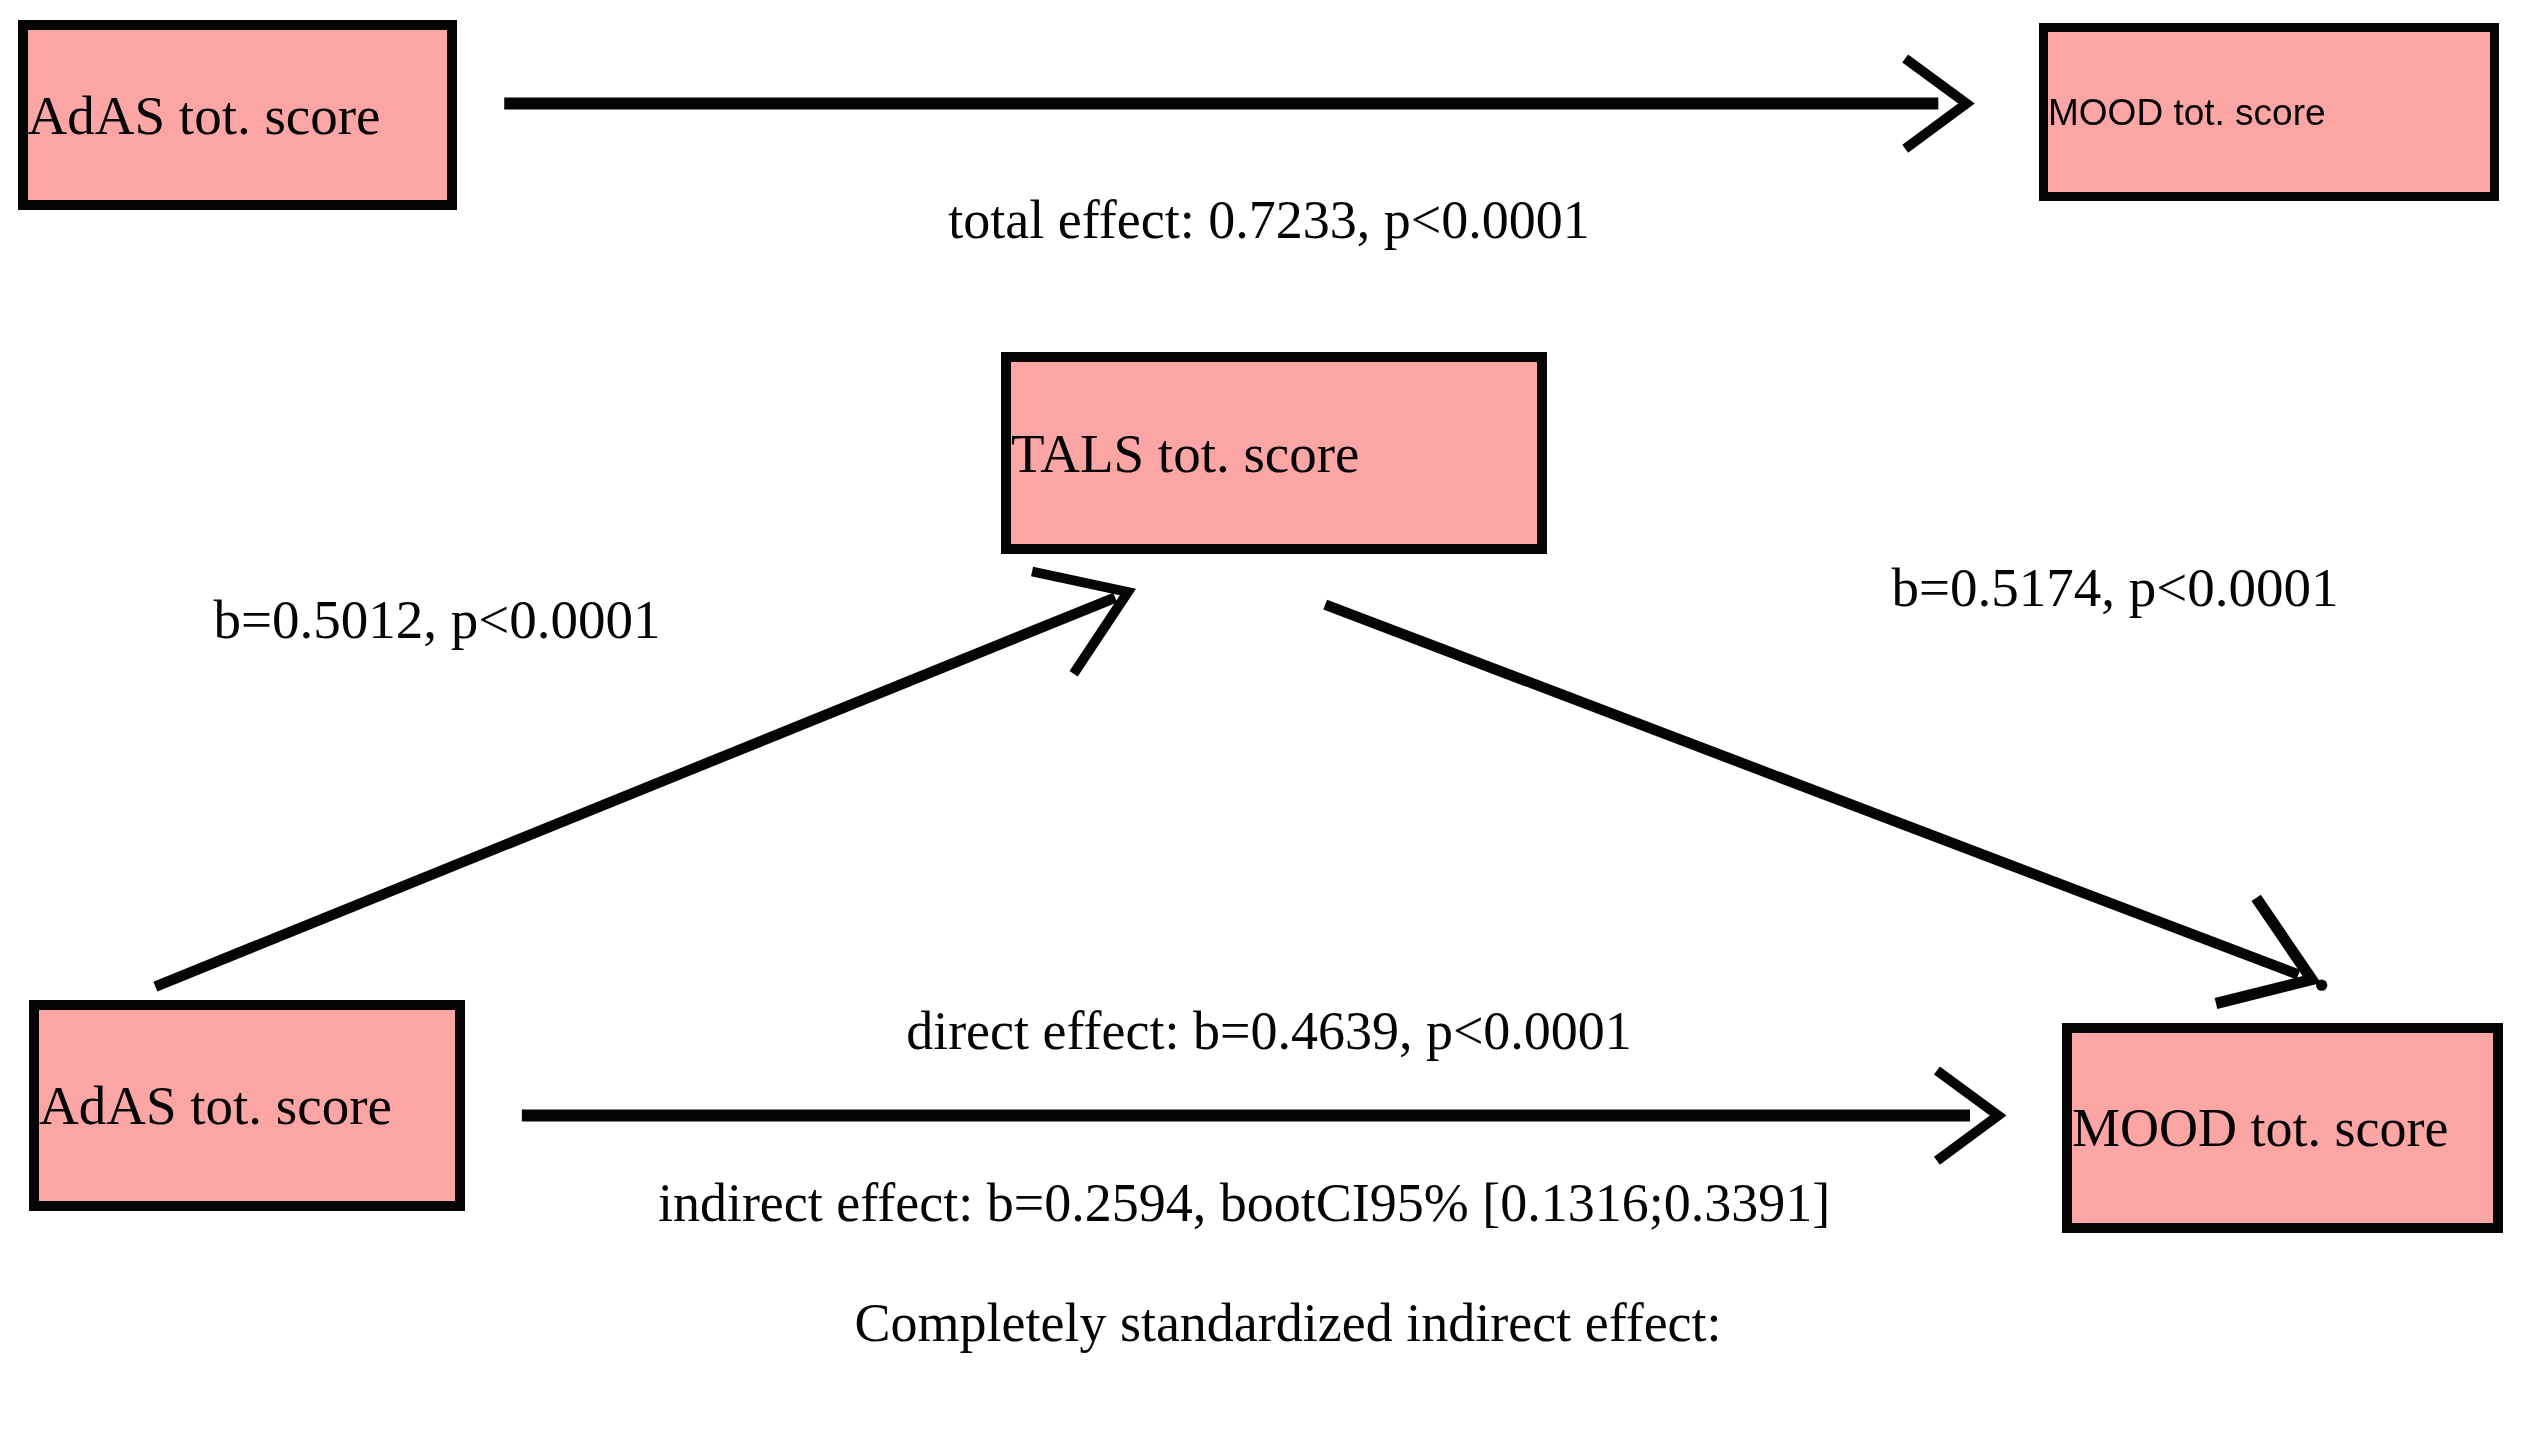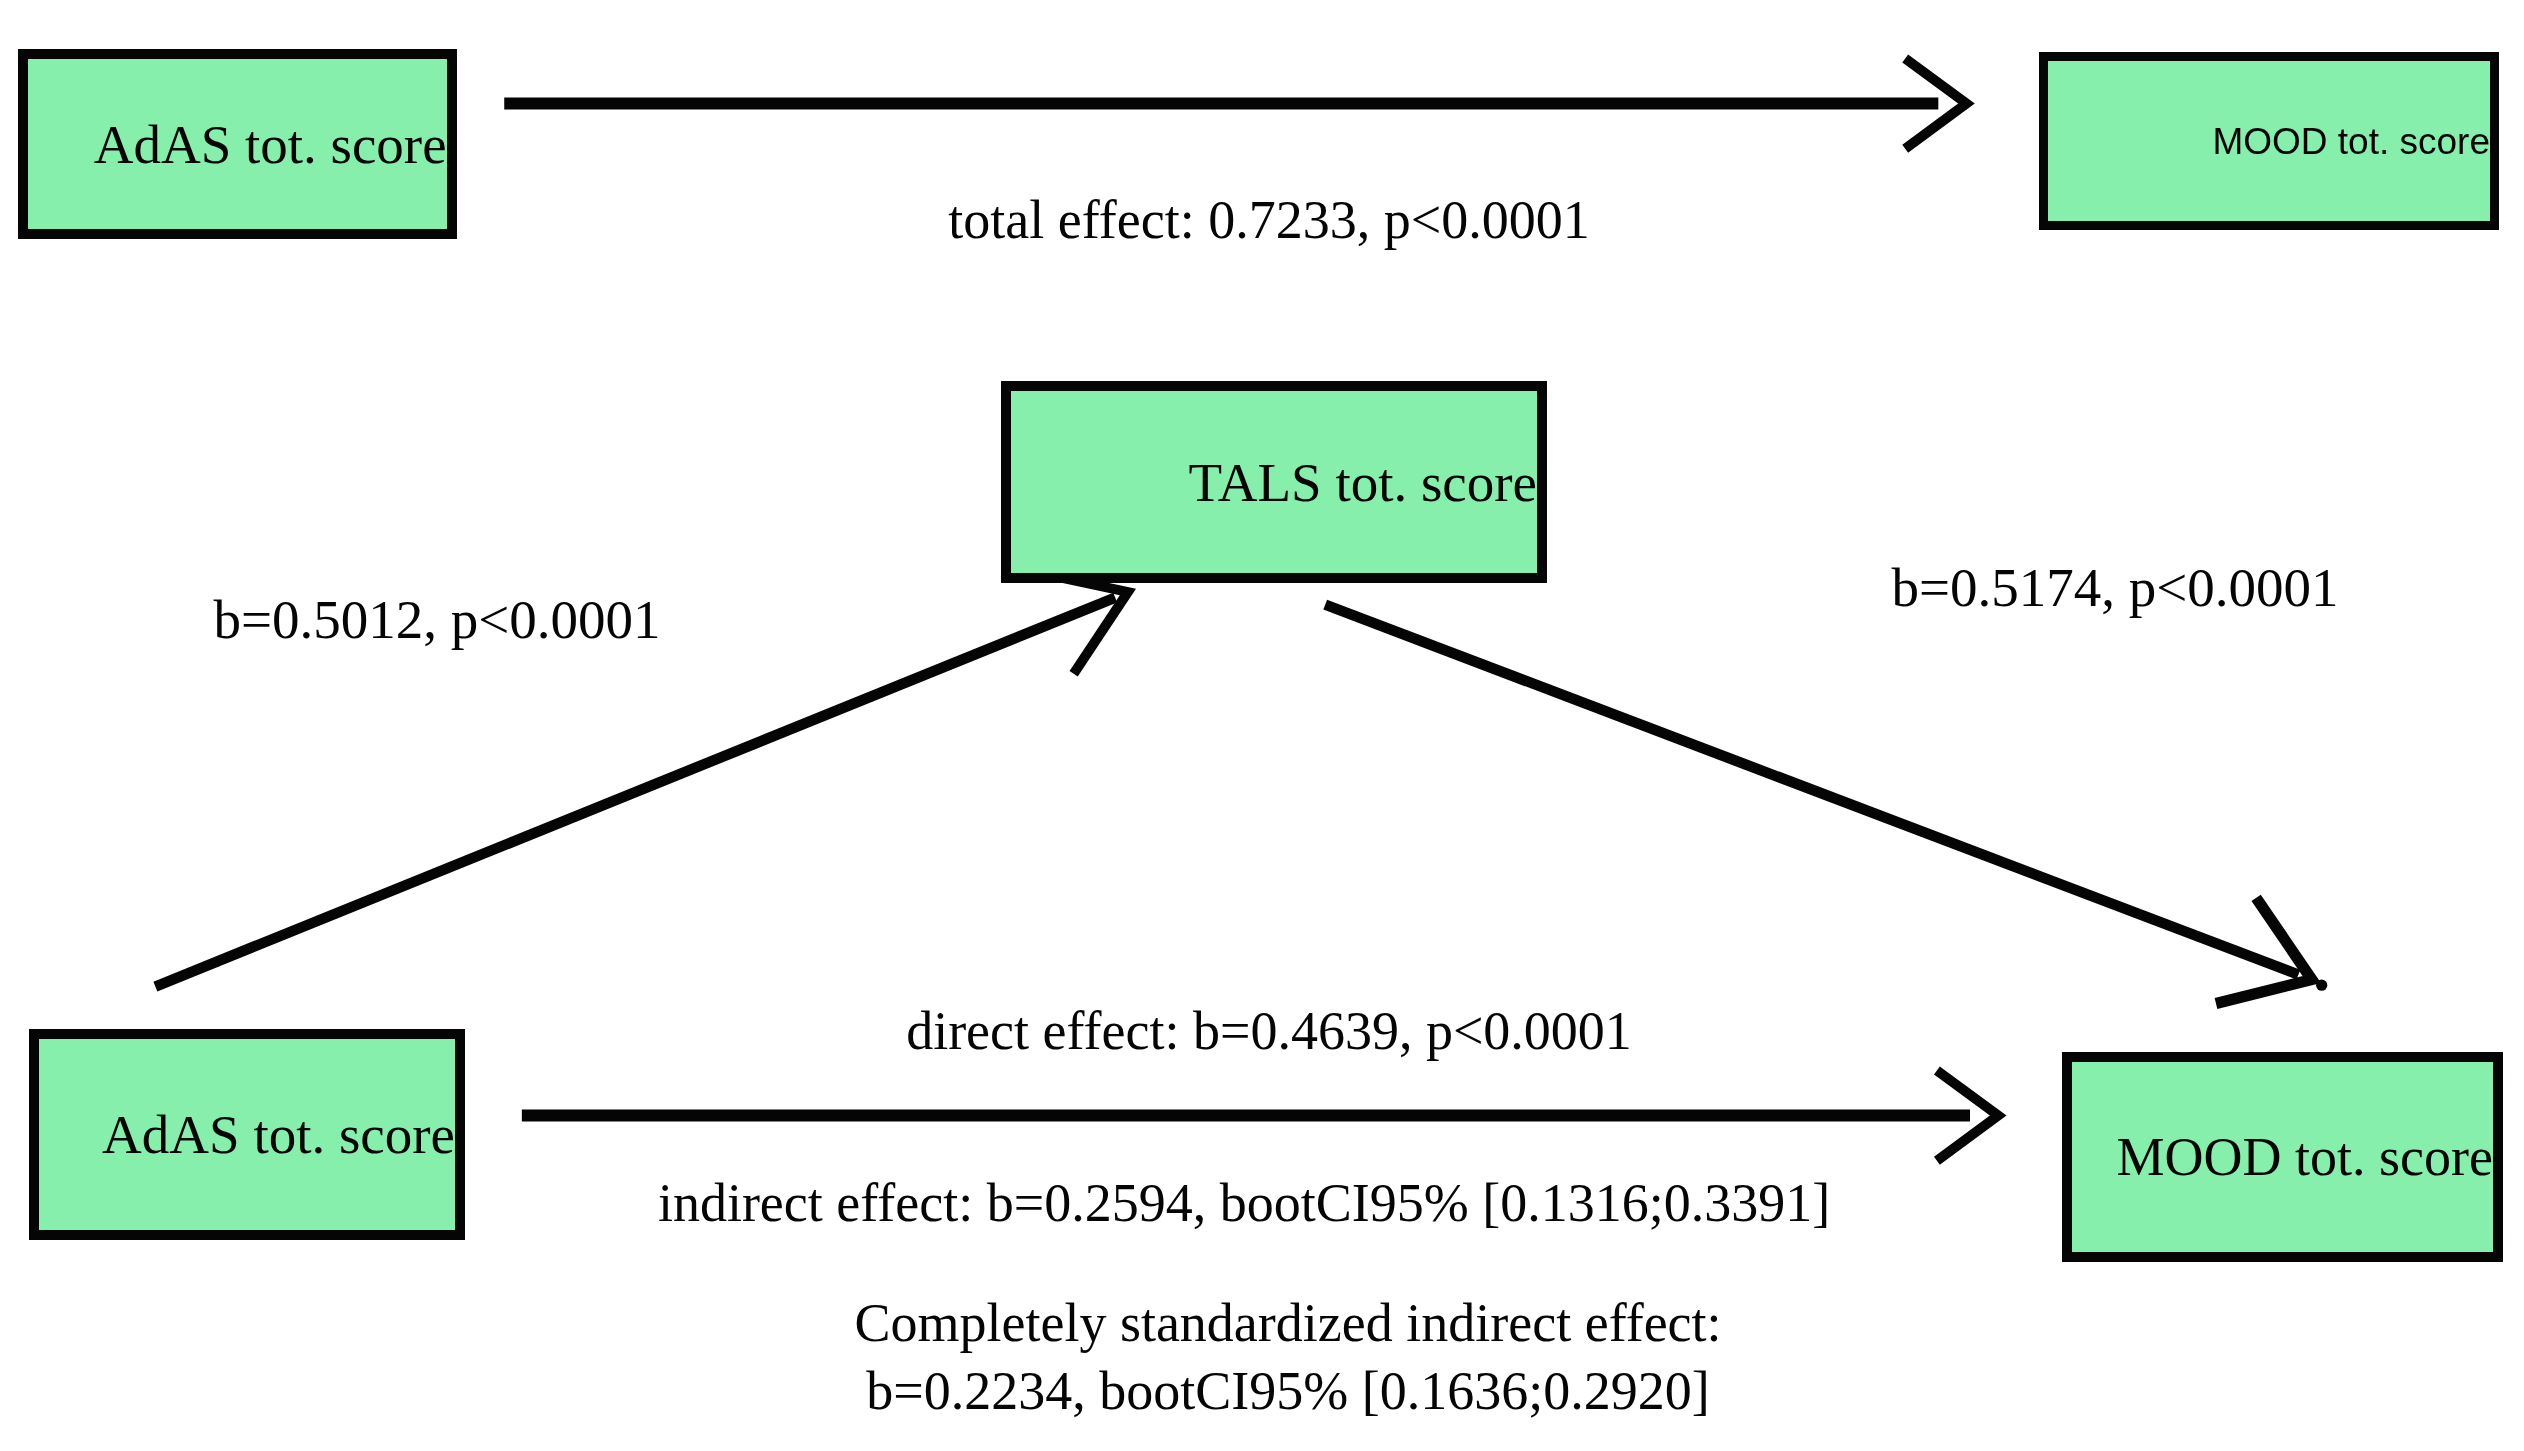--- a/index.html
+++ b/index.html
@@ -13,27 +13,26 @@
     overflow: hidden;
   }
   #arrow-layer {
     position: absolute;
     left: 0; top: 0;
     width: 2525px; height: 1451px;
   }
   .node-box {
     position: absolute;
     border: 10.6px solid #050505;
-    background: #86efac;
+    background: #fca5a5;
     display: flex;
     align-items: center;
-    justify-content: flex-end;
+    justify-content: flex-start;
     box-sizing: border-box;
     white-space: nowrap;
-    margin-top: 29px;
   }
   .node-box .node-label {
     font-size: 55px;
     line-height: 1;
   }
   #box-mood-top { border-width: 9.2px; }
   #box-mood-top .node-label {
     font-family: "Liberation Sans", "DejaVu Sans", sans-serif;
     font-size: 37px;
   }
@@ -113,17 +112,16 @@
   <div class="node-box" id="box-mood-bottom" style="left:2062px; top:1023px; width:441px; height:210px;">
     <span class="node-label">MOOD tot. score</span>
   </div>
 
   <div class="path-label" style="left:1269px; top:1031px;">direct effect: b=0.4639, p&lt;0.0001</div>
 
   <div class="path-label" style="left:1244px; top:1203px;">indirect effect: b=0.2594, bootCI95% [0.1316;0.3391]</div>
 
   <div id="standardized-note">
     <div>Completely standardized indirect effect:</div>
-    <div>b=0.2234, bootCI95% [0.1636;0.2920]</div>
   </div>
 
 </div>
 
 
 </body></html>

